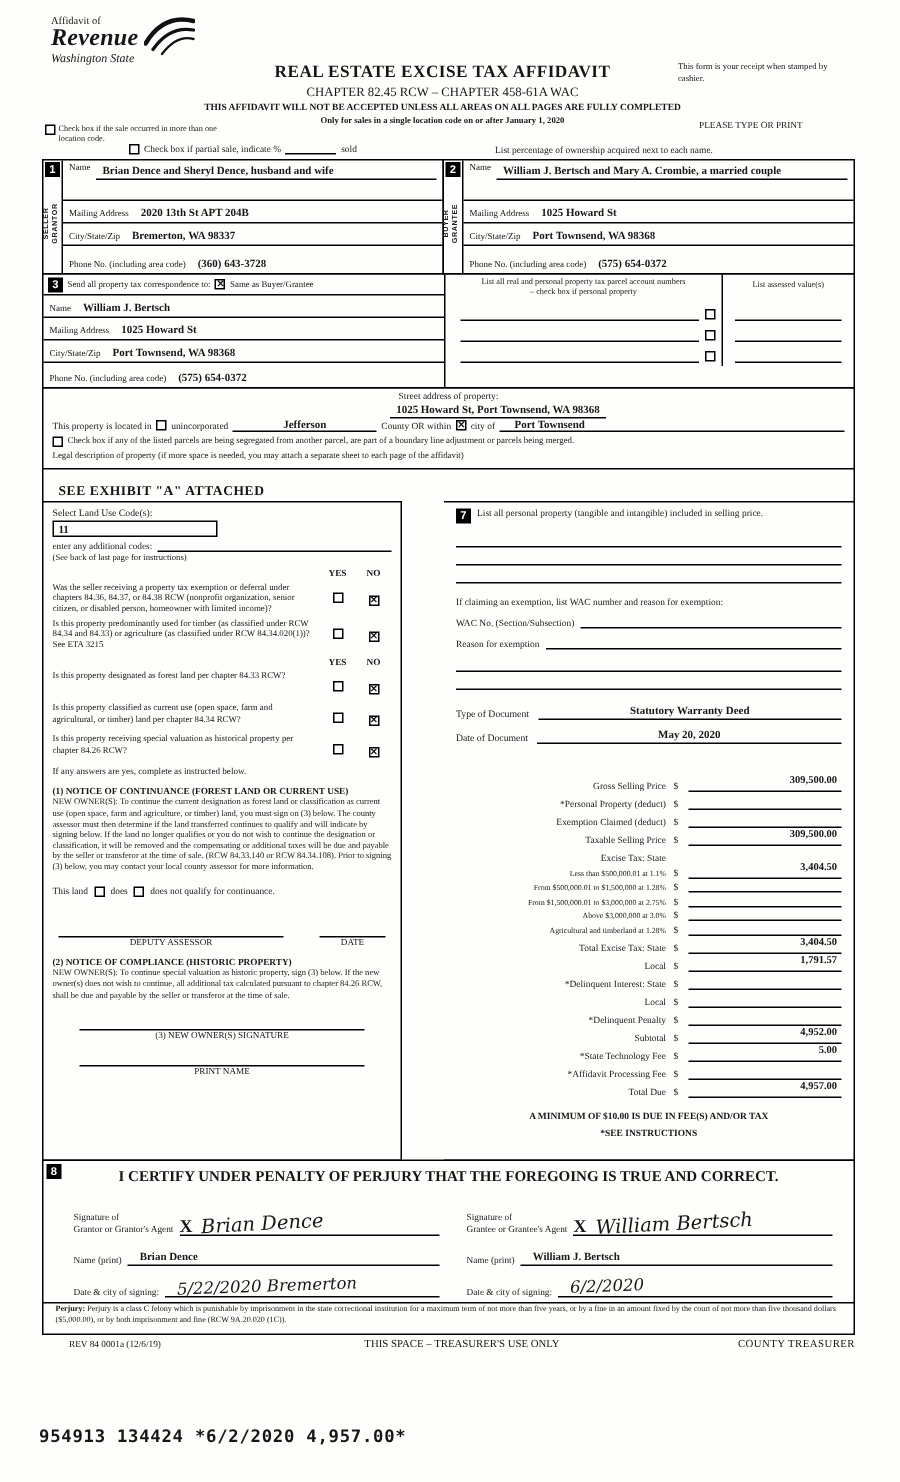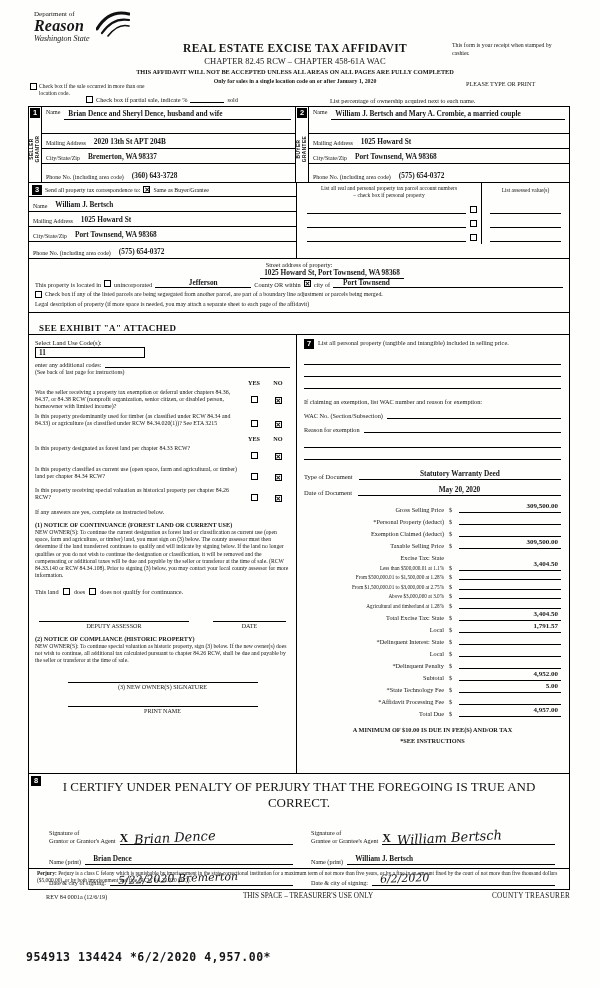--- a/index.html
+++ b/index.html
@@ -66,21 +66,21 @@
 .srow2{display:flex;align-items:flex-end;gap:3px;height:14px;font-size:6.3px;white-space:nowrap;}
 .srow2 .cb{margin-bottom:1px;}
 .srow2 .cnty{width:96px;border-bottom:1px solid #000;font-weight:bold;font-size:7.3px;text-align:center;}
 .srow2 .cityv{flex:1;border-bottom:1px solid #000;font-weight:bold;font-size:7.3px;padding-left:10px;}
 .srow3{display:flex;gap:3px;align-items:center;height:12px;font-size:5.9px;}
 .srow4{font-size:5.9px;margin-top:1px;}
 .exhibitstrip{position:absolute;left:28px;top:312px;width:542px;height:23px;border-left:1px solid #000;border-right:1px solid #000;padding:5px 10px;}
 .exhibit{font-size:9px;font-weight:bold;letter-spacing:.4px;}
 
 
-.leftcol{position:absolute;left:28px;top:334px;width:269px;height:440px;border:1px solid #000;padding:4px 6px;}
+.leftcol{position:absolute;left:28px;top:334px;width:240px;height:440px;border:1px solid #000;padding:4px 6px;}
 .rightcol{position:absolute;left:296px;top:334px;width:274px;height:440px;border:1px solid #000;border-left:none;padding:4px 8px;}
 .lu-select{font-size:6.5px;}
 .lu-codebox{width:110px;height:11px;border:1px solid #000;margin-top:1px;font-size:7.3px;font-weight:bold;padding:0 3px;line-height:10px;}
 .lu-add{display:flex;align-items:flex-end;gap:3px;font-size:6.2px;margin-top:2px;}
 .fillline{flex:1;border-bottom:1px solid #000;height:8px;}
 .lu-seeback{font-size:5.8px;margin-top:1px;}
 .qhead{display:flex;margin-top:4px;font-size:6.2px;font-weight:bold;}
 .qhead .sp{flex:1;}
 .ycol,.ncol{width:24px;text-align:center;flex:none;}
 .qrow{display:flex;margin-top:3px;align-items:flex-start;}
@@ -97,36 +97,36 @@
 .printname{width:190px;margin:16px auto 0 auto;}
 
 
 .s7head{display:flex;gap:4px;align-items:flex-start;}
 .s7head .txt{font-size:6.3px;line-height:1.25;width:205px;}
 .blankline{border-bottom:1px solid #000;height:12px;}
 .exemptintro{font-size:6.3px;margin-top:9px;}
 .ifield{display:flex;align-items:flex-end;gap:4px;height:14px;font-size:6.3px;}
 .docrow{display:flex;align-items:flex-end;gap:6px;height:14px;font-size:6.5px;margin-top:2px;}
 .docrow .dval{flex:1;border-bottom:1px solid #000;font-weight:bold;font-size:7.3px;text-align:center;padding-bottom:1px;}
-.money{margin-top:5px;}
+.money{margin-top:20px;}
 .mrow{display:flex;align-items:flex-end;height:12px;}
 .mrow.small{height:9.5px;}
 .mlabel{flex:1;text-align:right;font-size:6.3px;padding-right:5px;white-space:nowrap;}
 .mrow.small .mlabel{font-size:5.2px;}
 .mdollar{width:10px;font-size:6.3px;flex:none;}
 .mline{width:102px;border-bottom:1px solid #000;text-align:right;flex:none;}
 .mline .mval{font-size:7px;font-weight:bold;padding-right:3px;}
 .mline.noline{border-bottom:none;}
 .minnote{font-size:6.3px;font-weight:bold;text-align:center;margin-top:9px;}
 .minnote2{font-size:6.3px;font-weight:bold;text-align:center;margin-top:4px;}
 
 
 .sec8{position:absolute;left:28px;top:773px;width:542px;height:96px;border:1px solid #000;padding:2px 8px;}
 .s8num{position:absolute;left:2px;top:2px;}
-.certify{text-align:center;font-size:13px;font-weight:normal;margin-top:3px;}
+.certify{text-align:center;font-size:10px;font-weight:bold;margin-top:3px;}
 .sigcols{display:flex;margin-top:4px;}
 .sigcol{flex:1;padding:0 6px 0 12px;min-width:0;}
 .sigrow{display:flex;align-items:flex-end;height:30px;gap:4px;}
 .siglabel{font-size:6.2px;line-height:1.3;white-space:nowrap;flex:none;}
 .sigarea{flex:1;border-bottom:1px solid #000;display:flex;align-items:flex-end;gap:2px;height:100%;min-width:0;}
 .xmark{font-size:12px;font-weight:bold;line-height:1;}
 .script{font-family:"DejaVu Serif",serif;font-style:italic;white-space:nowrap;}
 .sigarea .script{font-size:13px;transform:rotate(-3deg);margin-left:4px;line-height:1;display:inline-block;}
 .nprow{display:flex;align-items:flex-end;height:20px;gap:4px;font-size:6.2px;}
 .npval{flex:1;border-bottom:1px solid #000;font-weight:bold;font-size:7.3px;padding:0 0 1px 8px;white-space:nowrap;min-width:0;}
@@ -141,22 +141,22 @@
 .tspace{flex:1;text-align:center;font-size:7.2px;}
 .ctreas{width:150px;text-align:right;font-size:7.2px;letter-spacing:.3px;}
 .stamp{position:absolute;left:26px;top:950px;font-family:"DejaVu Sans Mono",monospace;font-size:11.5px;font-weight:bold;letter-spacing:.5px;}
 </style>
 </head>
 <body>
 
 <div class="page">
 
   <div class="logo">
-    <div class="dept">Department of</div>
-    <div class="rev">Reason</div>
+    <div class="dept">Affidavit of</div>
+    <div class="rev">Revenue</div>
     <div class="st">Washington State</div>
   </div>
   <svg class="swoosh" width="34" height="30" viewBox="0 0 34 30">
     <path d="M1 22 Q13 2 33 7" fill="none" stroke="#111" stroke-width="3" stroke-linecap="round"></path>
     <path d="M6 26 Q17 10 33 13" fill="none" stroke="#111" stroke-width="2.2" stroke-linecap="round"></path>
     <path d="M12 29 Q22 16 33 19" fill="none" stroke="#111" stroke-width="1.6" stroke-linecap="round"></path>
   </svg>
 
   <div class="titleblock">
     <div class="f-title">REAL ESTATE EXCISE TAX AFFIDAVIT</div>

